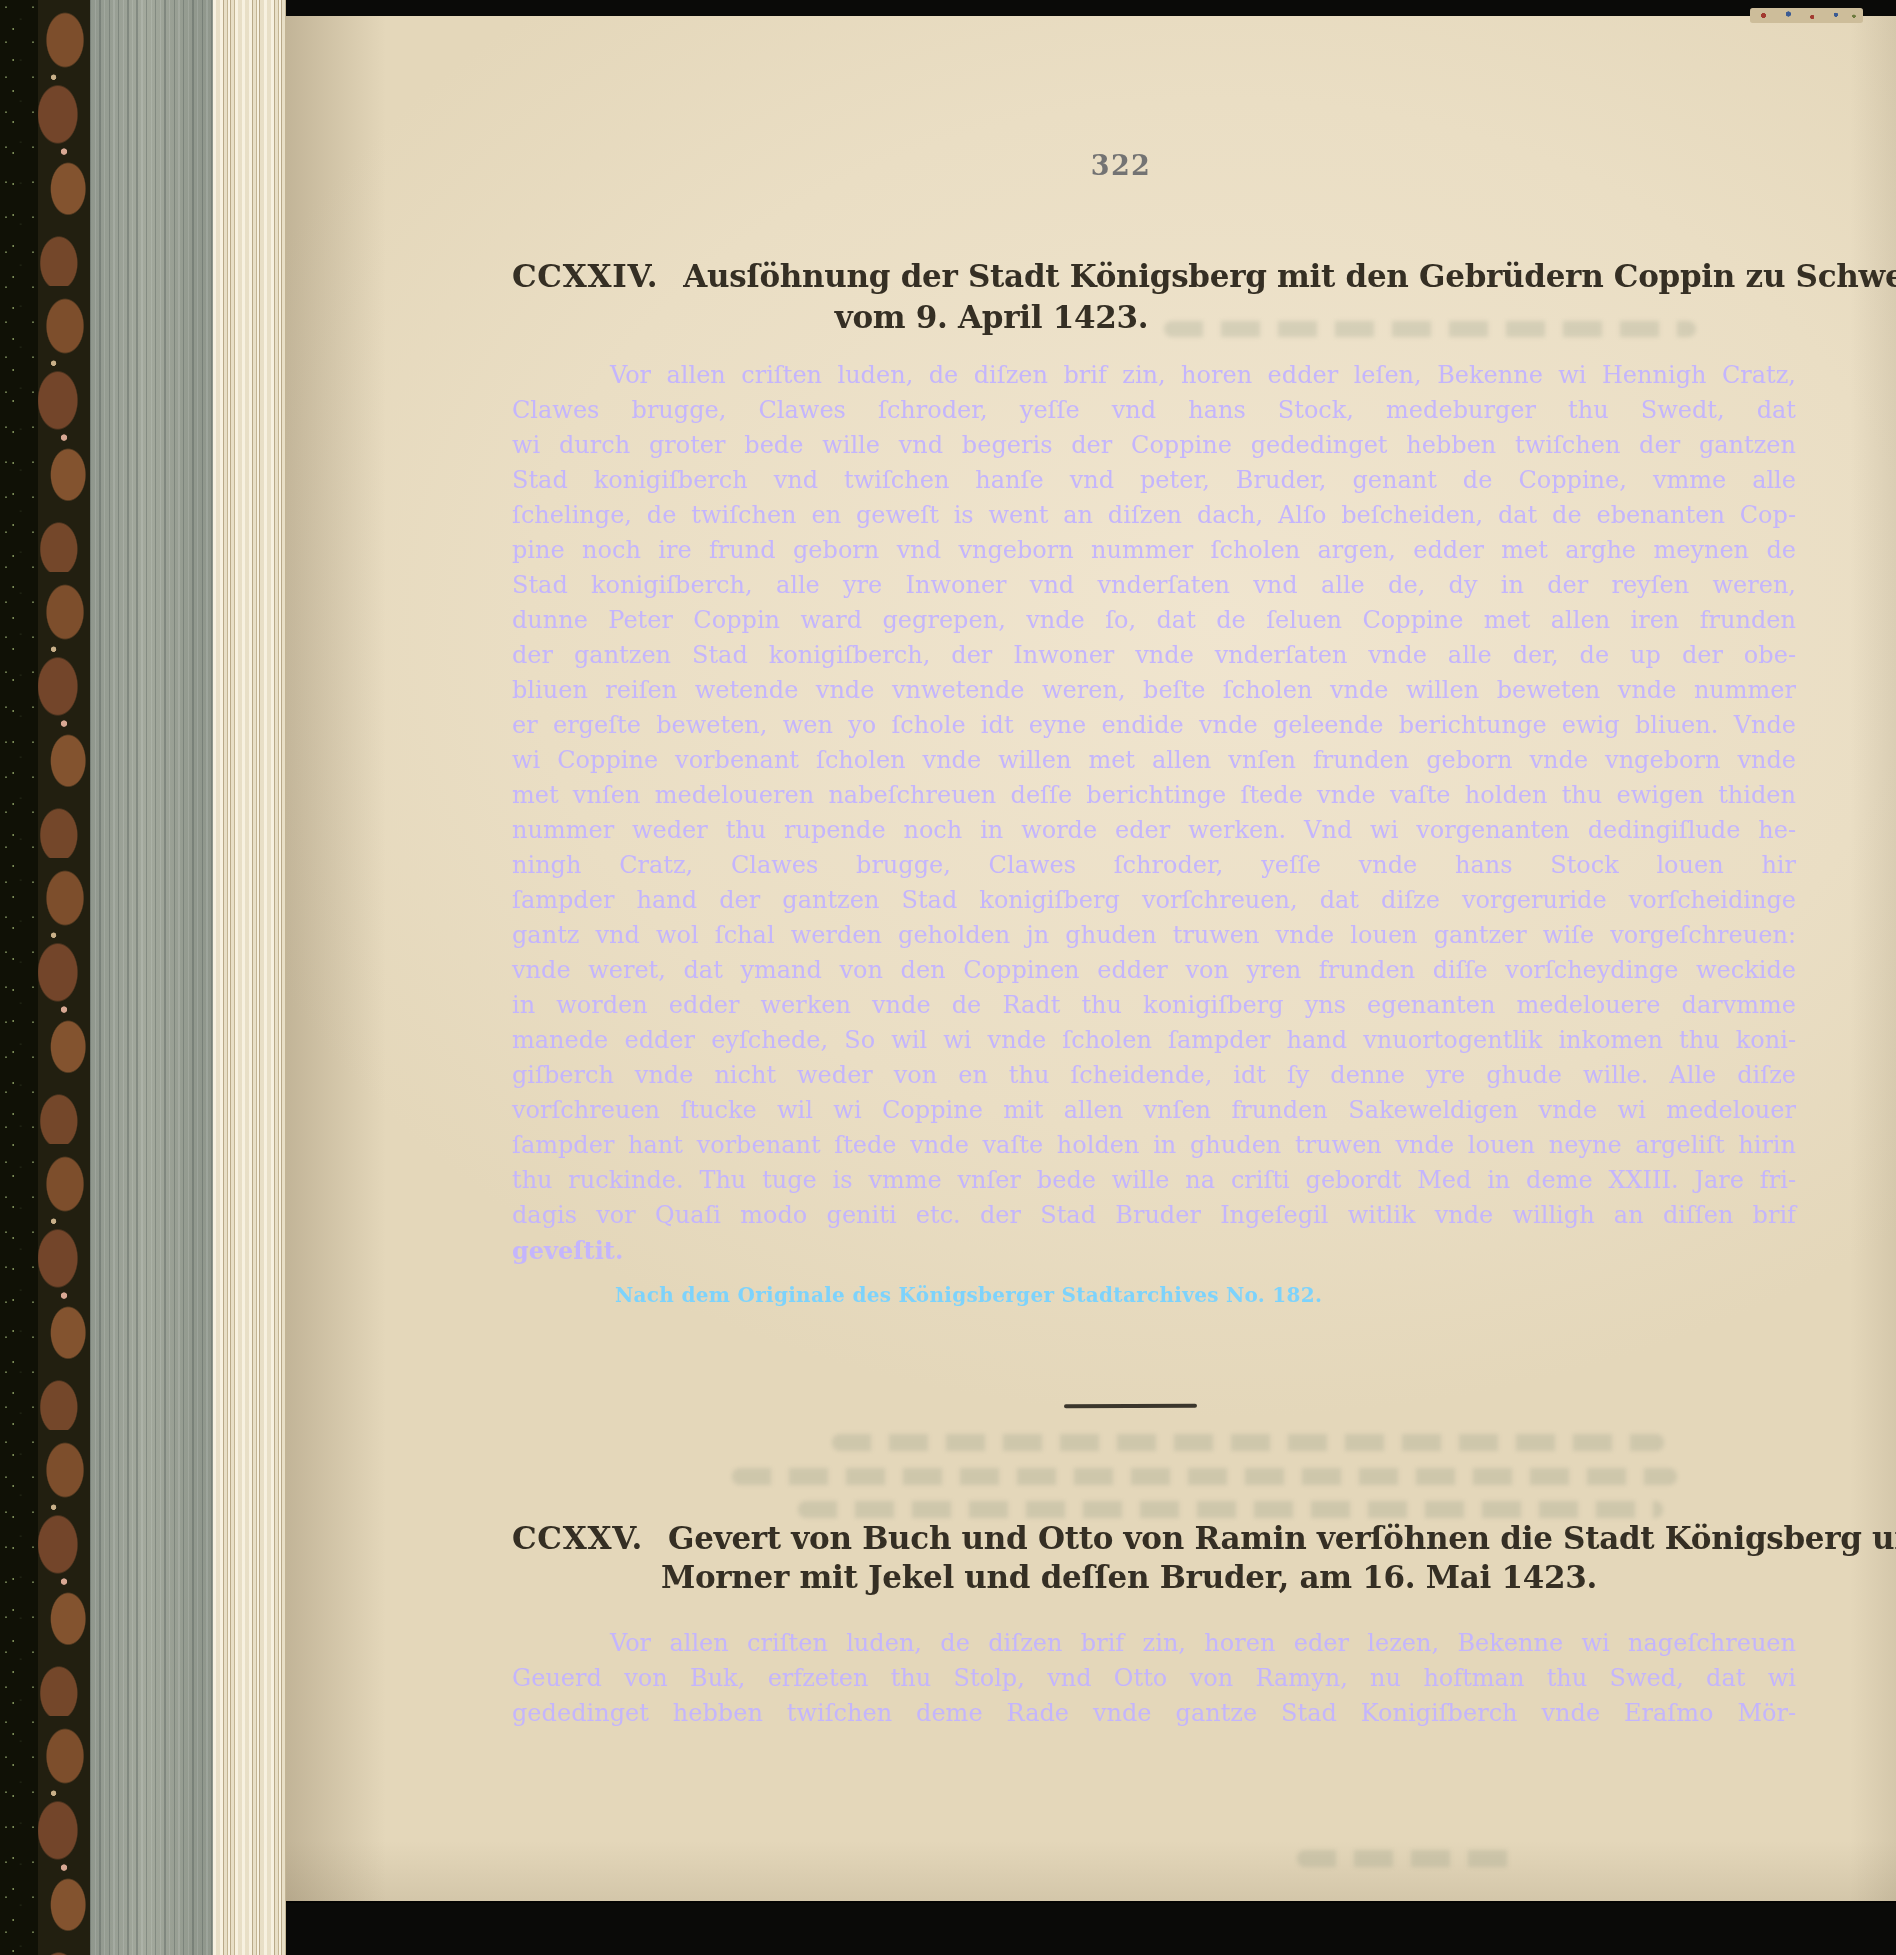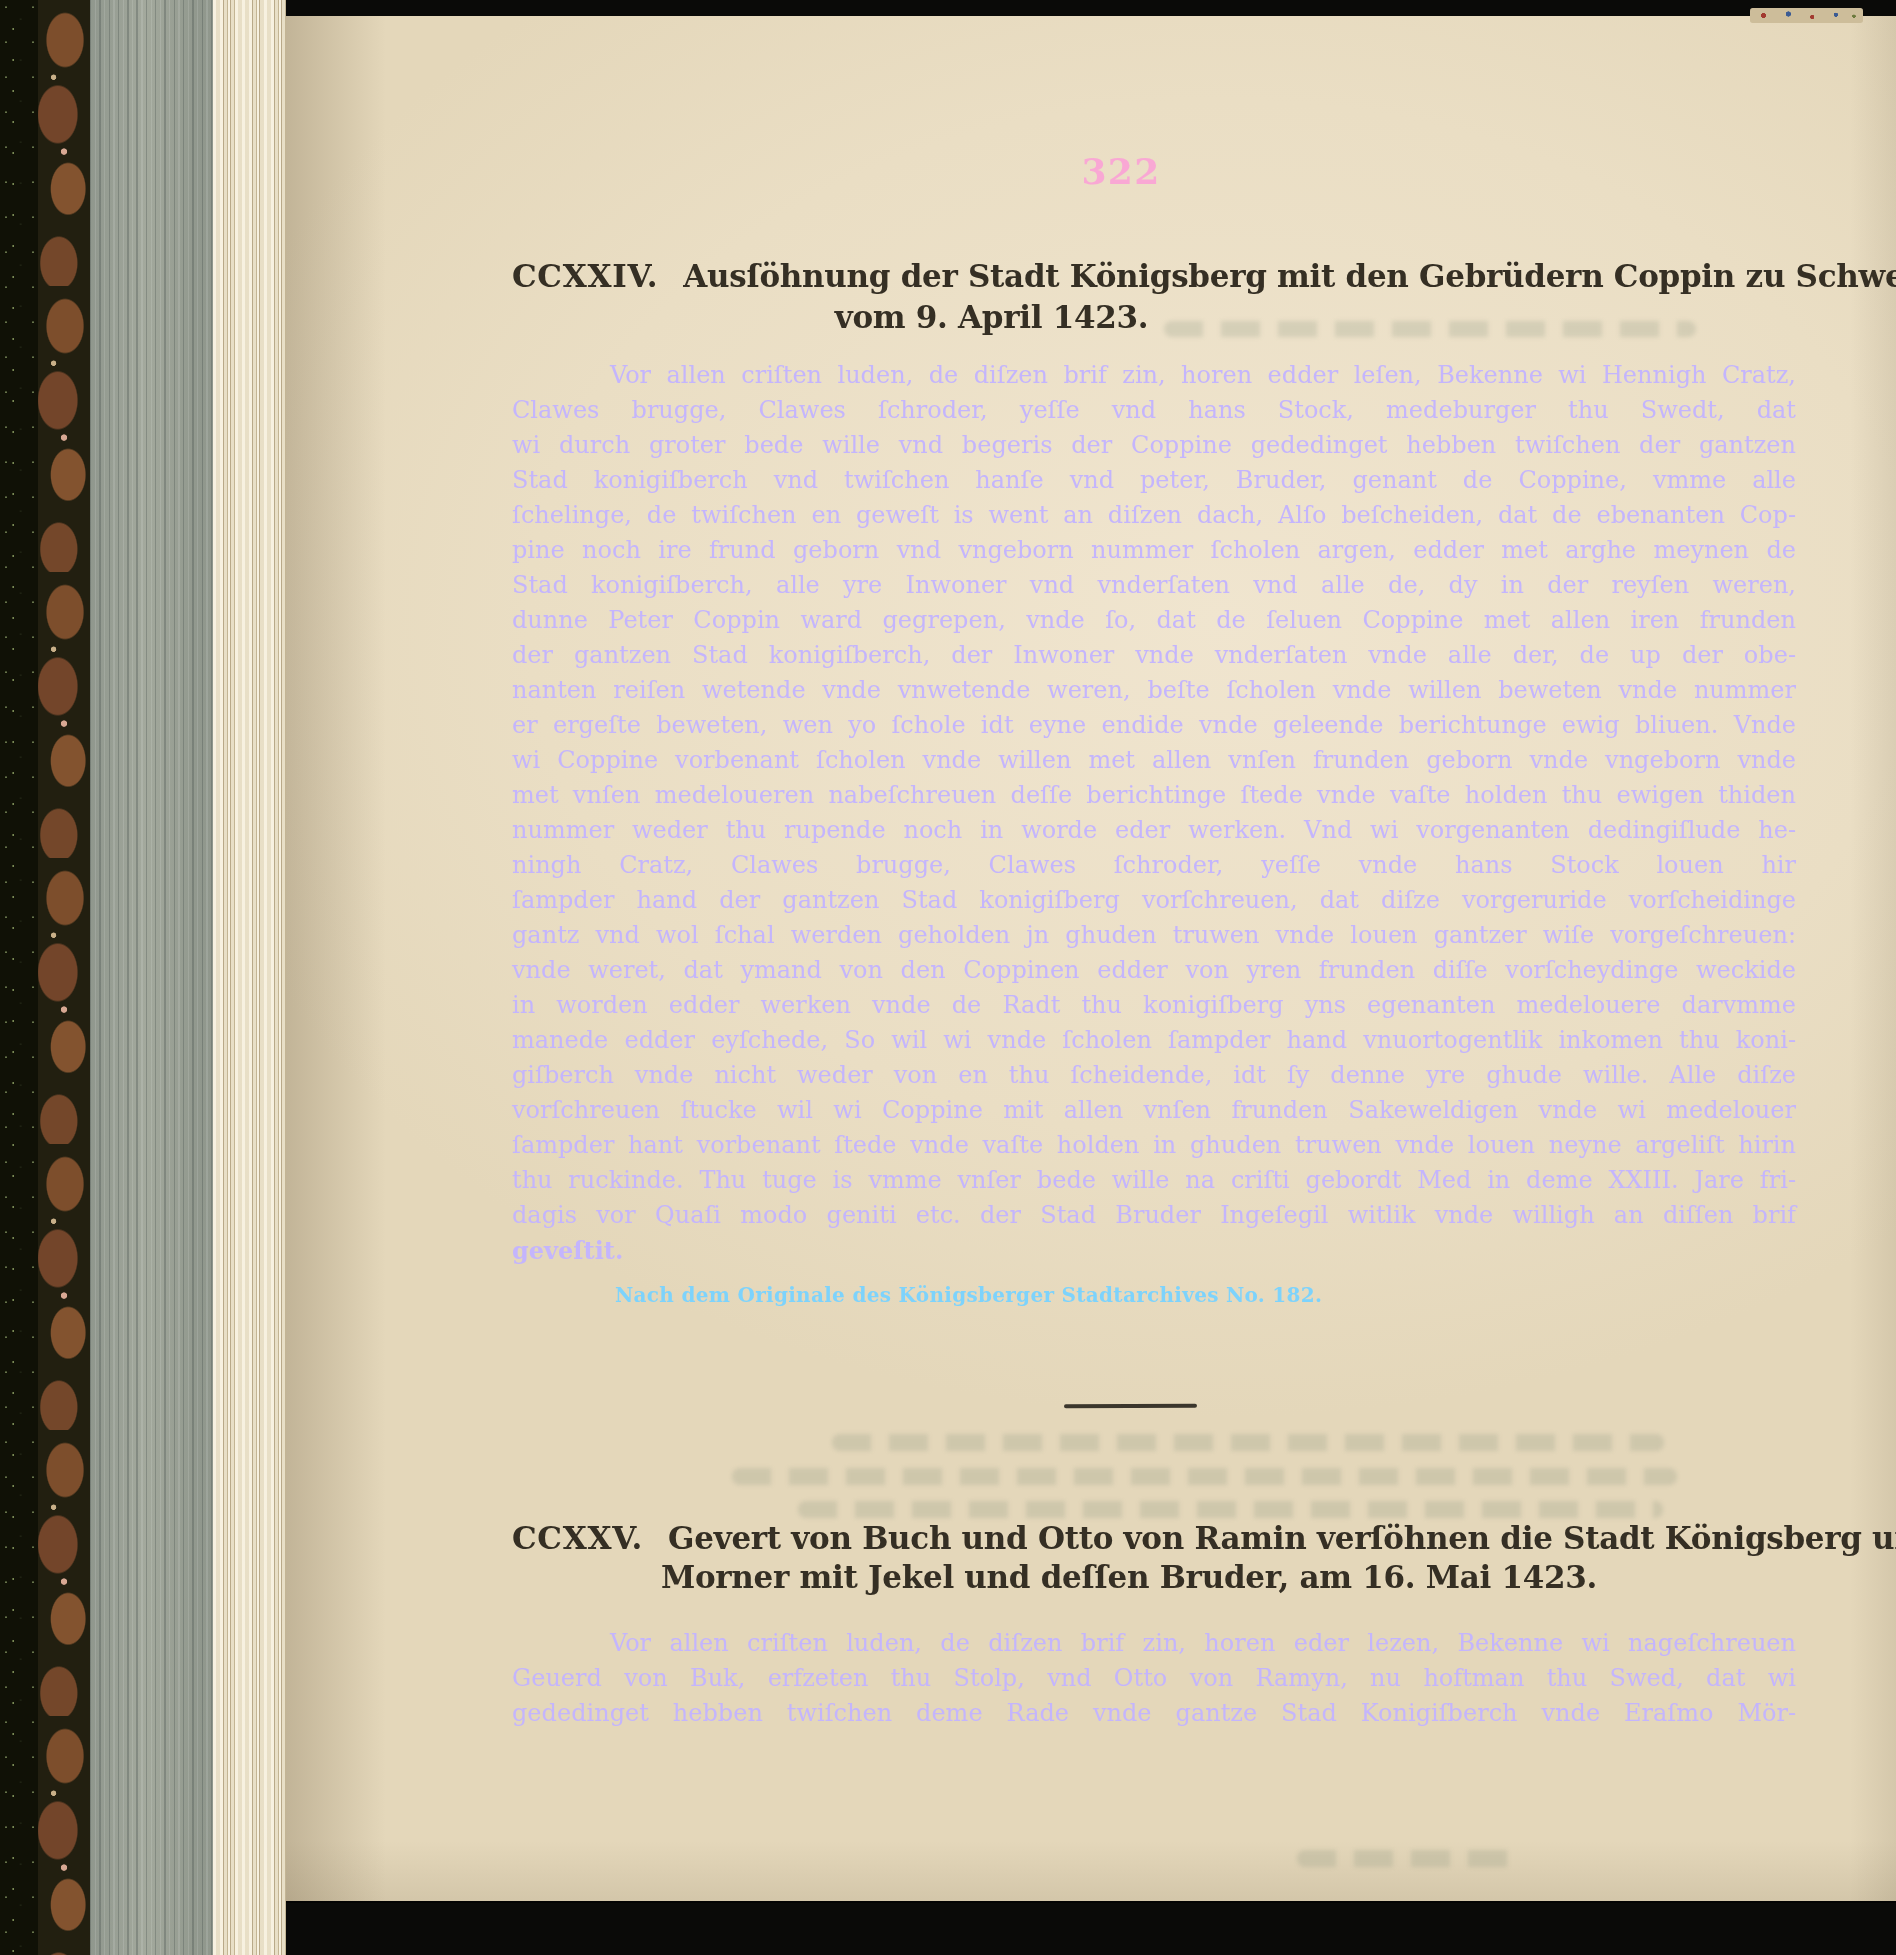--- a/index.html
+++ b/index.html
@@ -47,21 +47,21 @@
     background-image:
       radial-gradient(4px 4px at 12% 50%, #a23a30 0 60%, transparent 70%),
       radial-gradient(4px 4px at 34% 40%, #3b5b93 0 60%, transparent 70%),
       radial-gradient(3.3px 3.3px at 55% 60%, #a23a30 0 60%, transparent 70%),
       radial-gradient(3.3px 3.3px at 76% 45%, #3b5b93 0 60%, transparent 70%),
       radial-gradient(2.7px 2.7px at 92% 55%, #6d7a3e 0 60%, transparent 70%);
     background-color:#cdbd9a;border-radius:2.7px;}
 
   
   .pagenum{position:absolute;left:479px;top:150px;width:1284px;text-align:center;
-    font-size:36px;font-weight:700;letter-spacing:1.3px;color:#f9a8d4;}
+    font-size:27px;font-weight:700;letter-spacing:1.3px;color:#737373;}
   .h-line{position:absolute;left:512px;width:1284px;text-align:center;white-space:nowrap;
     font-size:31px;font-weight:700;letter-spacing:-0.3px;color:#352f24;}
   .h1-l1{top:258px;}
   .h1-l2{top:299px;left:373px;width:1237px;}
   .h2-l1{top:1520px;}
   .h2-l2{top:1559px;left:487px;}
   .h-num{margin-right:25px;letter-spacing:0.7px;}
 
   .body-block{position:absolute;left:512px;width:1284px;}
   .p1{top:358px;}
@@ -109,21 +109,21 @@
   <div class="body-block p1">
     <div class="bl indent">Vor allen criſten luden, de diſzen brif zin, horen edder leſen, Bekenne wi Hennigh Cratz,</div>
     <div class="bl">Clawes brugge, Clawes ſchroder, yeſſe vnd hans Stock, medeburger thu Swedt, dat</div>
     <div class="bl">wi durch groter bede wille vnd begeris der Coppine gededinget hebben twiſchen der gantzen</div>
     <div class="bl">Stad konigiſberch vnd twiſchen hanſe vnd peter, Bruder, genant de Coppine, vmme alle</div>
     <div class="bl">ſchelinge, de twiſchen en geweſt is went an diſzen dach, Alſo beſcheiden, dat de ebenanten Cop-</div>
     <div class="bl">pine noch ire frund geborn vnd vngeborn nummer ſcholen argen, edder met arghe meynen de</div>
     <div class="bl">Stad konigiſberch, alle yre Inwoner vnd vnderſaten vnd alle de, dy in der reyſen weren,</div>
     <div class="bl">dunne Peter Coppin ward gegrepen, vnde ſo, dat de ſeluen Coppine met allen iren frunden</div>
     <div class="bl">der gantzen Stad konigiſberch, der Inwoner vnde vnderſaten vnde alle der, de up der obe-</div>
-    <div class="bl">nanten reiſen wetende vnde vnwetende weren, beſte ſcholen vnde willen beweten vnde nummer</div>
+    <div class="bl">bliuen reiſen wetende vnde vnwetende weren, beſte ſcholen vnde willen beweten vnde nummer</div>
     <div class="bl">er ergeſte beweten, wen yo ſchole idt eyne endide vnde geleende berichtunge ewig bliuen.  Vnde</div>
     <div class="bl">wi Coppine vorbenant ſcholen vnde willen met allen vnſen frunden geborn vnde vngeborn vnde</div>
     <div class="bl">met vnſen medeloueren nabeſchreuen deſſe berichtinge ſtede vnde vaſte holden thu ewigen thiden</div>
     <div class="bl">nummer weder thu rupende noch in worde eder werken.  Vnd wi vorgenanten dedingiſlude he-</div>
     <div class="bl">ningh Cratz, Clawes brugge, Clawes ſchroder, yeſſe vnde hans Stock louen hir</div>
     <div class="bl">ſampder hand der gantzen Stad konigiſberg vorſchreuen, dat diſze vorgeruride vorſcheidinge</div>
     <div class="bl">gantz vnd wol ſchal werden geholden jn ghuden truwen vnde louen gantzer wiſe vorgeſchreuen:</div>
     <div class="bl">vnde weret, dat ymand von den Coppinen edder von yren frunden diſſe vorſcheydinge weckide</div>
     <div class="bl">in worden edder werken vnde de Radt thu konigiſberg yns egenanten medelouere darvmme</div>
     <div class="bl">manede edder eyſchede, So wil wi vnde ſcholen ſampder hand vnuortogentlik inkomen thu koni-</div>

